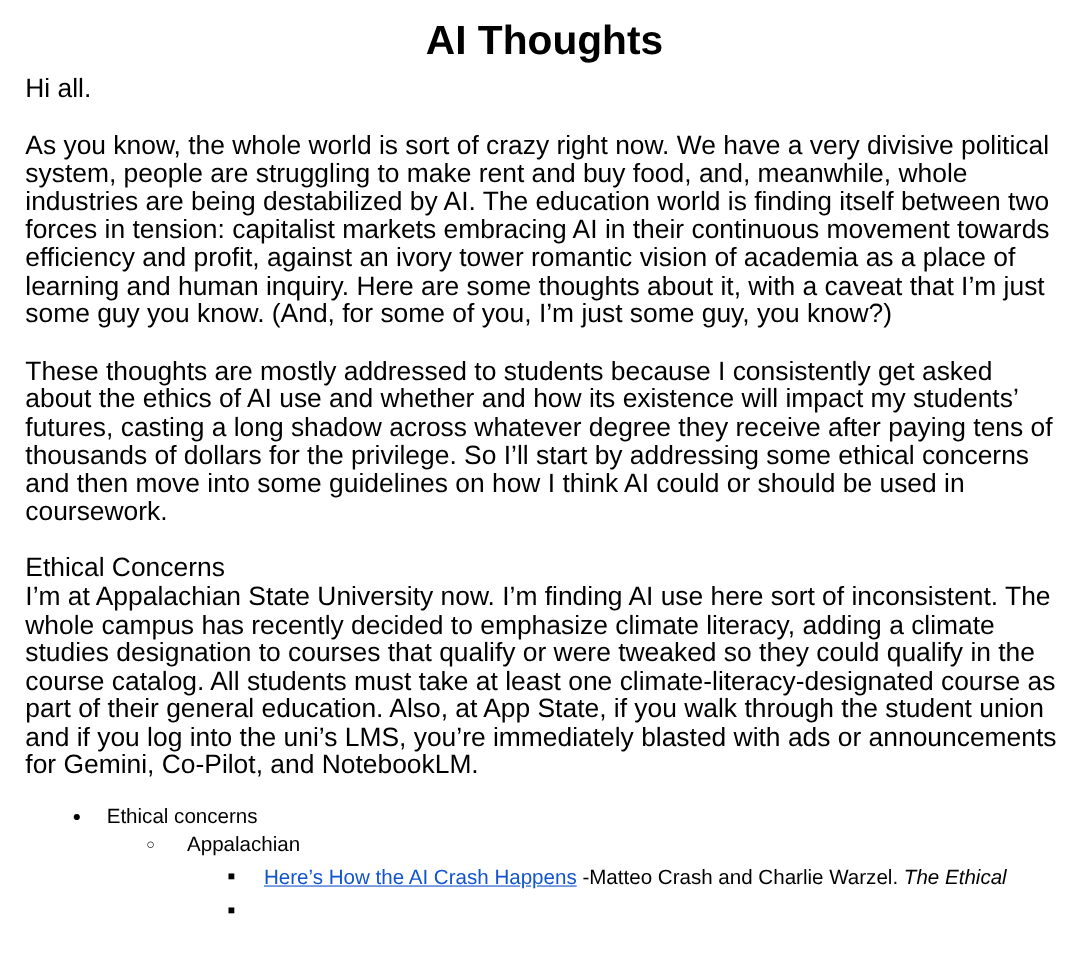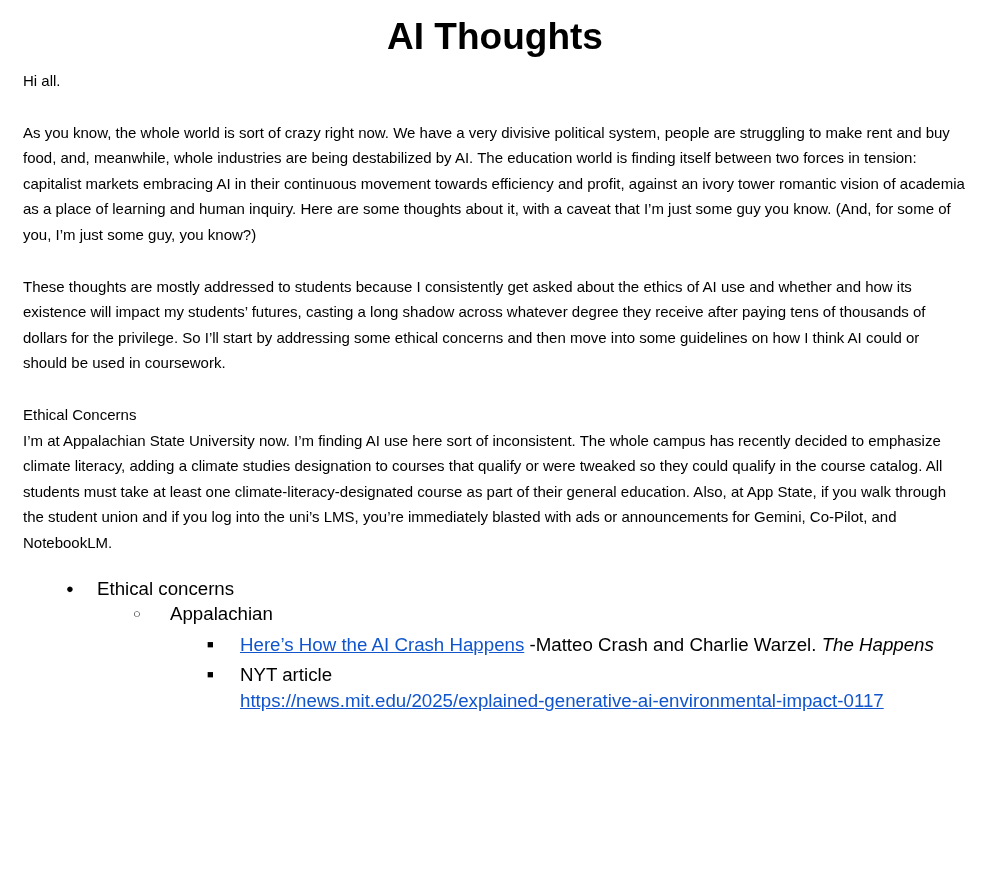--- a/index.html
+++ b/index.html
@@ -25,21 +25,21 @@
   .doc-title {
     margin: 0;
     font-size: 37px;
     line-height: 46px;
     font-weight: 700;
     text-align: center;
     letter-spacing: 0;
   }
   .body-text {
     margin: 26px 0 0 0;
-    font-size: 15px;
+    font-size: 24px;
     line-height: 25.6px;
     font-weight: 400;
   }
   .greeting {
     margin-top: 8px;
   }
   .section-block p {
     margin: 0;
   }
   .section-block {
@@ -99,23 +99,22 @@
       <span class="li-text">Ethical concerns</span>
     </div>
 
     <div class="li l2">
       <span class="marker">○</span>
       <span class="li-text">Appalachian</span>
     </div>
 
     <div class="li l3">
       <span class="marker">■</span>
-      <span class="li-text constrained"><a class="doc-link" href="#">Here’s How the AI Crash Happens</a><span> -Matteo Crash and Charlie Warzel. </span><em>The Happens</em></span>
+      <span class="li-text constrained"><a class="doc-link" href="#">Here’s How the AI Crash Happens</a><span> -Matteo Crash and Charlie Warzel. </span><em>The Ethical</em></span>
     </div>
 
     <div class="li l3">
       <span class="marker">■</span>
-      <span class="li-text constrained"><span>NYT article</span><br><a class="doc-link" href="#">https://news.mit.edu/2025/explained-generative-ai-environmental-impact-0117</a></span>
     </div>
 
   </div>
 
 </div>
 
 </body></html>

